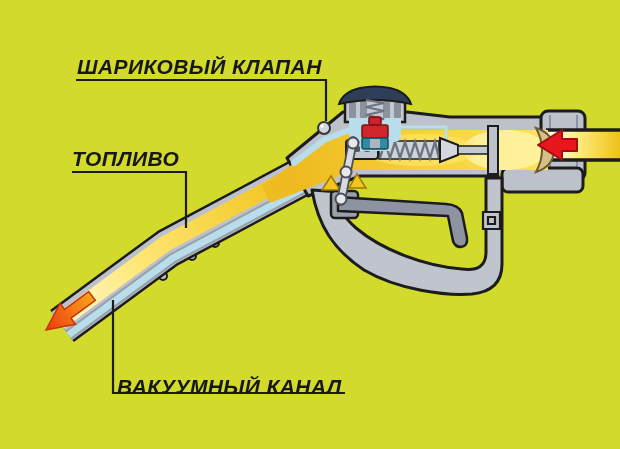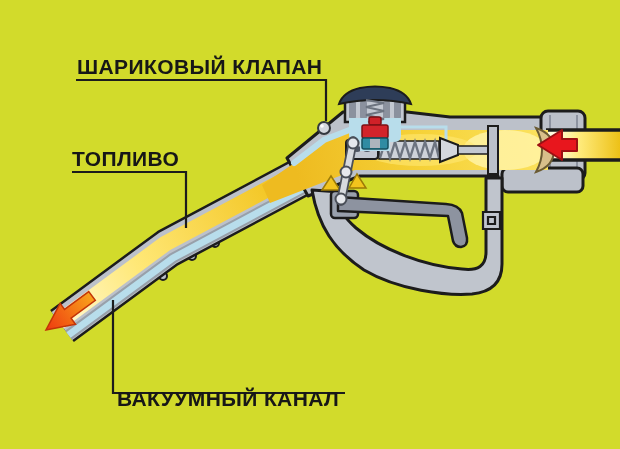--- a/index.html
+++ b/index.html
@@ -15,26 +15,26 @@
     position:absolute;
     font-weight:700;
     font-size:21px;
     letter-spacing:.4px;
     color:#171717;
     white-space:nowrap;
     line-height:1;
   }
   .callout.ball-valve{left:77px;top:56px;}
   .callout.fuel{left:72px;top:148px;text-align:center;}
-  .callout.vacuum{left:117px;top:388px;}
+  .callout.vacuum{left:117px;top:376px;}
 </style>
 </head>
 <body>
 
-<div class="stage" id="stage" style="background: #f0abfc;">
+<div class="stage" id="stage" style="background: #f0abfc; font-style: italic;">
 
   <svg class="diagram-svg" width="620" height="449" viewBox="0 0 620 449">
     <defs>
       <linearGradient id="gSpout" gradientUnits="userSpaceOnUse" x1="60" y1="320" x2="345" y2="150">
         <stop offset="0" stop-color="#fff8d0"></stop>
         <stop offset="0.28" stop-color="#ffe878"></stop>
         <stop offset="0.8" stop-color="#f2c31c"></stop>
       </linearGradient>
       <linearGradient id="gTube" gradientUnits="userSpaceOnUse" x1="556" y1="145" x2="620" y2="145">
         <stop offset="0" stop-color="#fffbe0"></stop>

